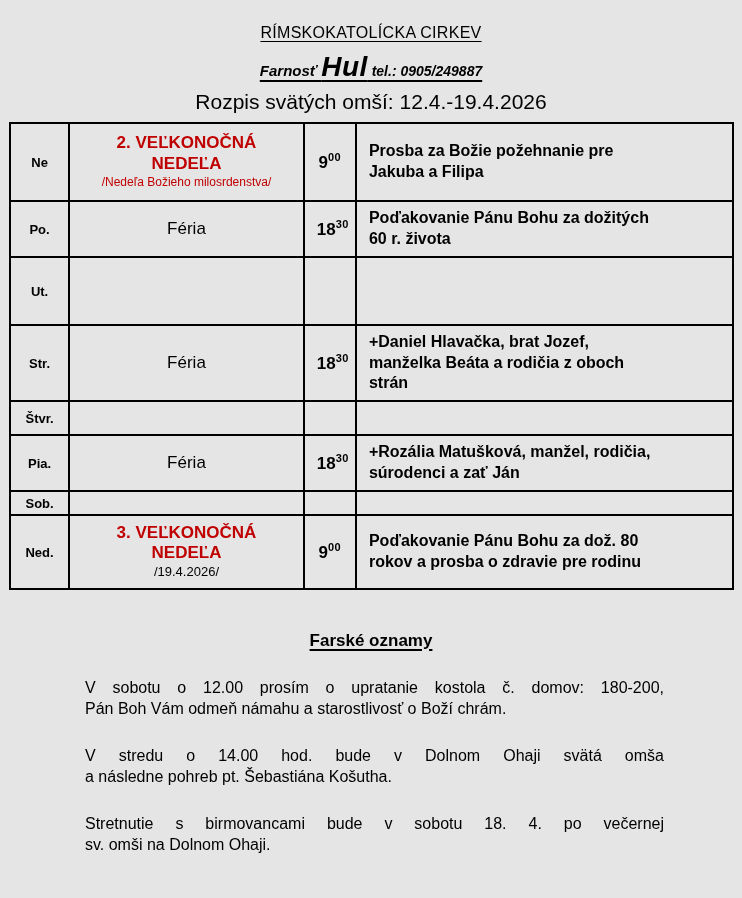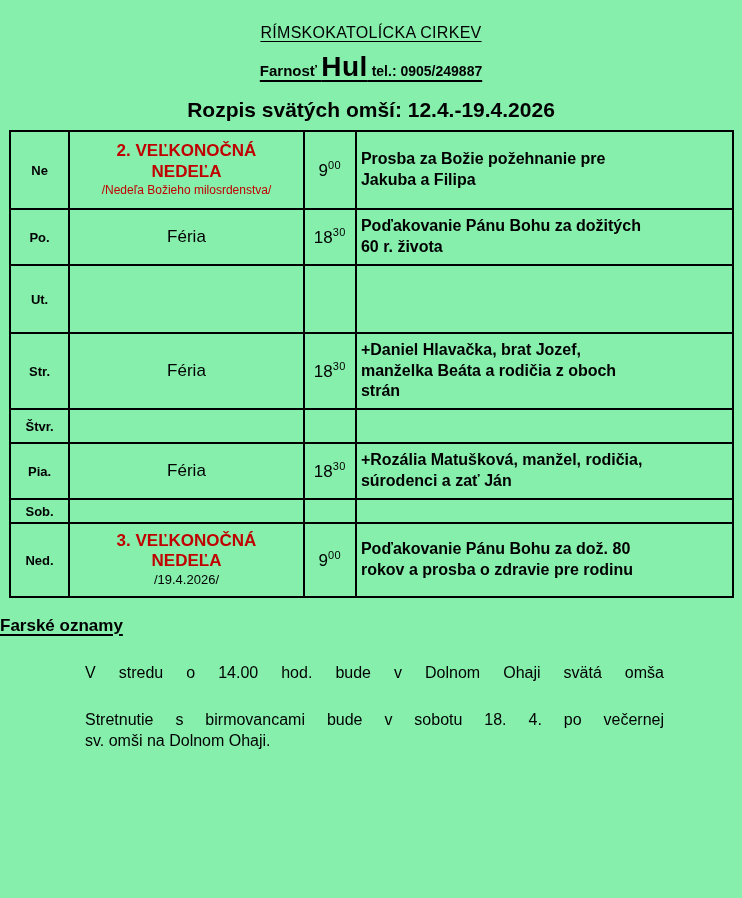--- a/index.html
+++ b/index.html
@@ -1,63 +1,63 @@
 <!DOCTYPE html>
 <html style="--red: #C00000;"><head>
 <meta charset="utf-8">
 <style>
   html,body{margin:0;padding:0;background:#fff;}
   .page{
     position:relative;
     width:742px;height:898px;
-    background:#86efac;color:#000;
+    background:#e5e5e5;color:#000;
     font-family:"Liberation Sans","DejaVu Sans",sans-serif;
     overflow:hidden;
   }
   
   .h1{
     padding-top:24px;text-align:center;
     font-size:16px;letter-spacing:.3px;
     text-decoration:underline;text-underline-offset:3px;
   }
   .h2{
     margin-top:10px;text-align:center;
     font-weight:bold;font-size:15px;line-height:30px;
-    text-decoration:underline;text-decoration-thickness:2px;text-underline-offset:4px;
+    text-decoration:underline;text-decoration-thickness:2px;text-underline-offset:4px;font-style:italic;
   }
   .h2 .big{font-size:28px;letter-spacing:.5px;}
   .h2 .tel{font-size:14px;}
-  .h3{margin-top:12px;text-align:center;font-weight:bold;font-size:21px;}
+  .h3{margin-top:4px;text-align:center;font-weight:normal;font-size:21px;}
   
   table.sched{
     border-collapse:collapse;table-layout:fixed;
     margin:8px 0 0 9px;width:725px;
   }
   .c-day{width:59px}.c-feast{width:234px}.c-time{width:52px}.c-int{width:376px}
-  .sched td{border:2px solid #000;vertical-align:middle;padding:2px 4px;overflow:hidden;}
+  .sched td{border:2px solid #000;vertical-align:middle;padding:2px 12px;overflow:hidden;}
   td.day{text-align:center;font-weight:bold;font-size:13px;}
   td.feast{text-align:center;}
   .feast-title{
     font-weight:bold;font-size:17px;line-height:1.2;
     color:var(--red,#C00000);white-space:pre-line;
   }
   .feast-sub{font-size:12px;line-height:1.4;color:var(--red,#C00000);}
   .feast-sub.dark{color:#000;font-size:13px;}
   .feria{font-size:17px;}
-  td.time{text-align:center;font-weight:normal;font-size:17px;}
+  td.time{text-align:center;font-weight:bold;font-size:17px;}
   td.time sup{font-size:11px;letter-spacing:.5px;}
   td.int{
     font-weight:bold;font-size:16px;line-height:1.3;
     white-space:pre-line;
   }
   tr.r0{height:78px} tr.r1{height:56px} tr.r2{height:68px} tr.r3{height:76px}
   tr.r4{height:34px} tr.r5{height:56px} tr.r6{height:24px} tr.r7{height:74px}
   
   .ann-title{
-    margin-top:18px;text-align:left;font-weight:bold;font-size:17px;
+    margin-top:41px;text-align:center;font-weight:bold;font-size:17px;
     text-decoration:underline;text-decoration-thickness:2px;text-underline-offset:3px;
   }
   .para{margin:26px 78px 0 85px;font-size:16px;line-height:21px;}
   .para .jl{text-align:justify;text-align-last:justify;}
 </style>
 </head>
 <body>
 
 <div class="page">
 
@@ -143,23 +143,28 @@
       </td>
       <td class="time"><span>9</span><sup>00</sup></td>
       <td class="int">Poďakovanie Pánu Bohu za dož. 80
 rokov a prosba o zdravie pre rodinu</td>
     </tr>
   </tbody>
     </table>
 
   <div class="ann-title">Farské oznamy</div>
 
+  <div class="para">
+    <div class="jl">V sobotu o 12.00 prosím o upratanie kostola č. domov: 180-200,</div>
+    <div>Pán Boh Vám odmeň námahu a starostlivosť o Boží chrám.</div>
+  </div>
 
   <div class="para">
     <div class="jl">V stredu o 14.00 hod. bude v Dolnom Ohaji svätá omša</div>
+    <div>a následne pohreb pt. Šebastiána Košutha.</div>
   </div>
 
   <div class="para">
     <div class="jl">Stretnutie s birmovancami bude v sobotu 18. 4. po večernej</div>
     <div>sv. omši na Dolnom Ohaji.</div>
   </div>
 
 </div>
 
 </body></html>

